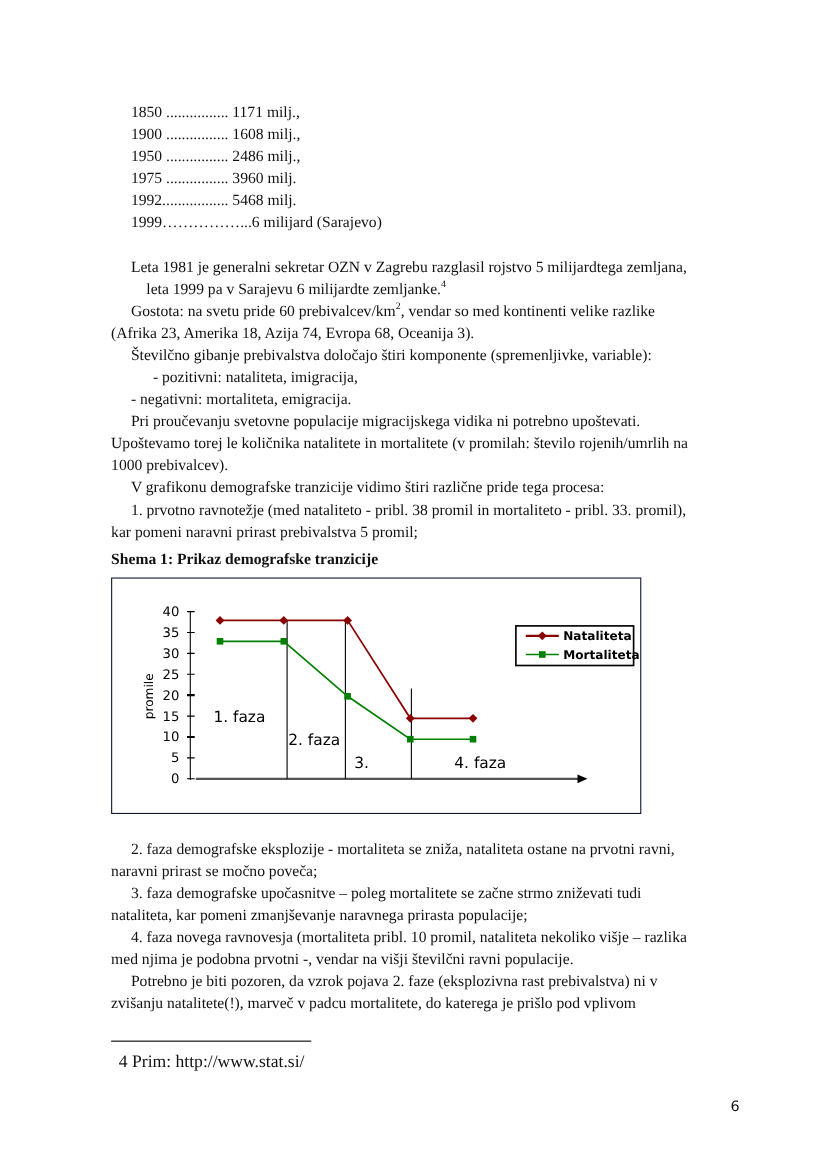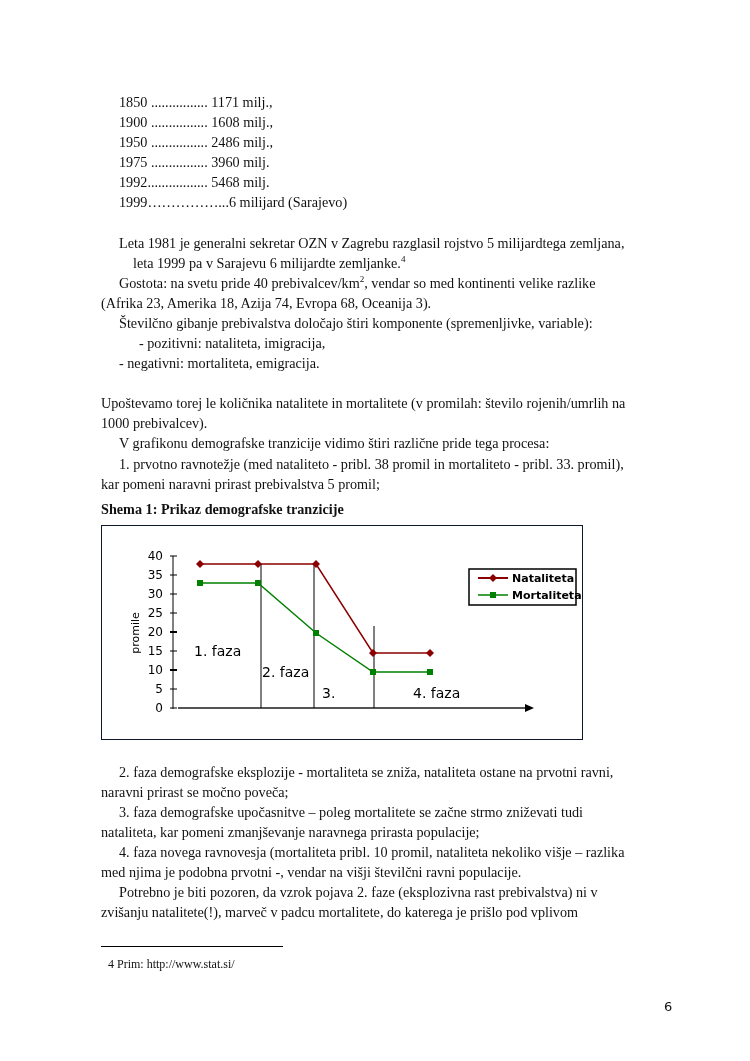--- a/index.html
+++ b/index.html
@@ -9,46 +9,47 @@
   .line { position: absolute; font-size: 14.2px; line-height: 18px; white-space: nowrap; }
   .indent { left: 107px; }
   .flush { left: 89px; }
   sup { font-size: 9px; vertical-align: super; line-height: 0; }
   .bold { font-weight: bold; }
   .chart-box { position: absolute; left: 89px; top: 525px; width: 482px; height: 215px;
                border: 1px solid #0f172a; box-sizing: border-box; }
   .chart-svg { position: absolute; left: 0; top: 0; }
   .chart-text { font-family: "DejaVu Sans", "Liberation Sans", sans-serif; }
   .footnote-rule { position: absolute; left: 89px; top: 946px; width: 182px; height: 1px; background: #000; }
-  .footnote { position: absolute; left: 96px; top: 957px; font-size: 12px; }
+  .footnote { position: absolute; left: 96px; top: 957px; font-size: 16px; }
   .page-num { position: absolute; left: 652px; top: 999px; font-size: 13px;
               font-family: "DejaVu Sans", "Liberation Sans", sans-serif; }
 </style>
 </head>
 <body>
 
 <div class="page">
 
   <div class="line indent" style="top:93px;">1850 ................ 1171 milj.,</div>
   <div class="line indent" style="top:113px;">1900 ................ 1608 milj.,</div>
   <div class="line indent" style="top:133px;">1950 ................ 2486 milj.,</div>
   <div class="line indent" style="top:153px;">1975 ................ 3960 milj.</div>
   <div class="line indent" style="top:173px;">1992................. 5468 milj.</div>
   <div class="line indent" style="top:193px;">1999……………...6 milijard (Sarajevo)</div>
 
   <div class="line indent" style="top:234px;">Leta 1981 je generalni sekretar OZN v Zagrebu razglasil rojstvo 5 milijardtega zemljana,</div>
   <div class="line flush" style="top:254px;margin-left:32px;"><span>leta 1999 pa v Sarajevu 6 milijardte zemljanke.</span><sup>4</sup></div>
 
-  <div class="line indent" style="top:274px;"><span>Gostota: na svetu pride 40 prebivalcev/km</span><sup>2</sup><span>, vendar so med kontinenti velike razlike</span></div>
+  <div class="line indent" style="top:274px;"><span>Gostota: na svetu pride 60 prebivalcev/km</span><sup>2</sup><span>, vendar so med kontinenti velike razlike</span></div>
   <div class="line flush" style="top:294px;">(Afrika 23, Amerika 18, Azija 74, Evropa 68, Oceanija 3).</div>
 
   <div class="line indent" style="top:314px;">Številčno gibanje prebivalstva določajo štiri komponente (spremenljivke, variable):</div>
   <div class="line indent" style="top:334px;margin-left:20px;">- pozitivni: nataliteta, imigracija,</div>
   <div class="line indent" style="top:354px;">- negativni: mortaliteta, emigracija.</div>
 
+  <div class="line indent" style="top:374px;">Pri proučevanju svetovne populacije migracijskega vidika ni potrebno upoštevati.</div>
   <div class="line flush" style="top:394px;">Upoštevamo torej le količnika natalitete in mortalitete (v promilah: število rojenih/umrlih na</div>
   <div class="line flush" style="top:414px;">1000 prebivalcev).</div>
 
   <div class="line indent" style="top:434px;">V grafikonu demografske tranzicije vidimo štiri različne pride tega procesa:</div>
 
   <div class="line indent" style="top:455px;">1. prvotno ravnotežje (med nataliteto - pribl. 38 promil in mortaliteto - pribl. 33. promil),</div>
   <div class="line flush" style="top:475px;">kar pomeni naravni prirast prebivalstva 5 promil;</div>
 
   <div class="line flush bold" style="top:500px;">Shema 1: Prikaz demografske tranzicije</div>
 

